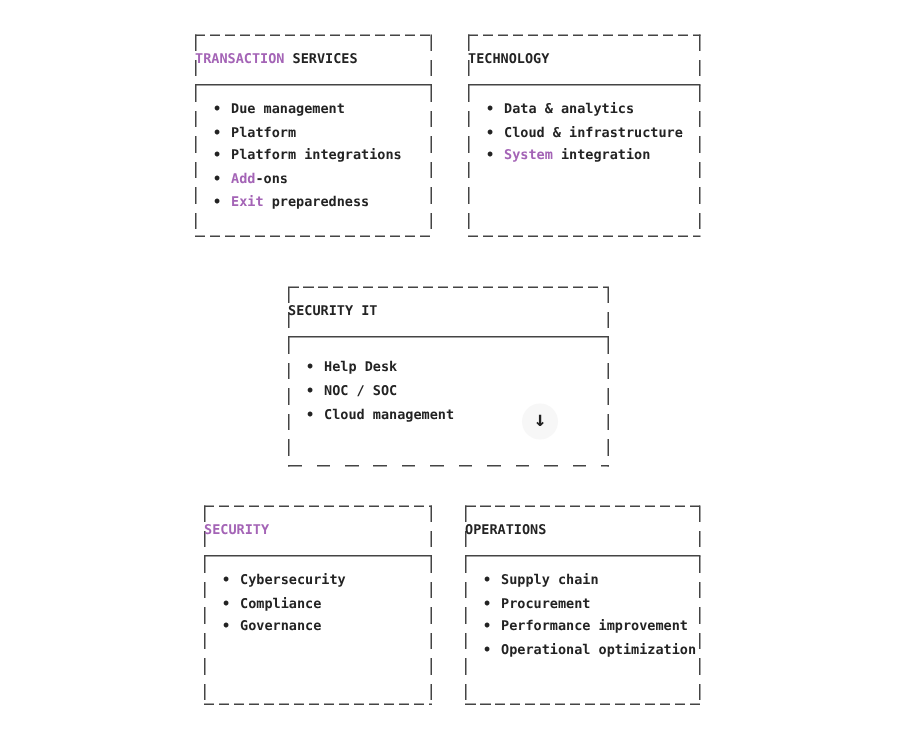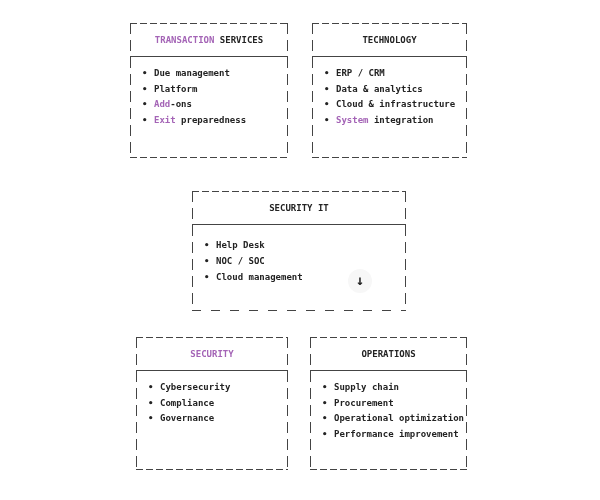--- a/index.html
+++ b/index.html
@@ -38,21 +38,20 @@
     background-image:
       repeating-linear-gradient(90deg,  var(--bd) 0 7px,  transparent 7px 10px),
       repeating-linear-gradient(90deg,  var(--bd) 0 9px,  transparent 9px 19px),
       repeating-linear-gradient(180deg, var(--bd) 0 11px, transparent 11px 17px),
       repeating-linear-gradient(180deg, var(--bd) 0 11px, transparent 11px 17px);
   }
 
   .box-title {
     height: 34px;
     line-height: 34px;
-    text-align: center;
     border-bottom: 1px solid var(--bd);
     white-space: nowrap;
     overflow: hidden;
   }
   .accent { color: var(--accent); }
 
   .items {
     list-style: none;
     padding: 9px 6px 0 12px;
   }
@@ -90,29 +89,29 @@
 </head>
 <body>
 
 <div class="canvas">
 
   <section class="box" id="box-transaction">
     <header class="box-title"><span class="accent">TRANSACTION</span><span> SERVICES</span></header>
     <ul class="items">
       <li><span class="bullet">•</span><span class="accent"></span><span>Due management</span></li>
       <li><span class="bullet">•</span><span class="accent"></span><span>Platform</span></li>
+      <li><span class="bullet">•</span><span class="accent"></span><span>Platform integrations</span></li>
       <li><span class="bullet">•</span><span class="accent">Add</span><span>-ons</span></li>
       <li><span class="bullet">•</span><span class="accent">Exit</span><span> preparedness</span></li>
     </ul>
   </section>
 
   <section class="box" id="box-technology">
     <header class="box-title"><span class="accent"></span><span>TECHNOLOGY</span></header>
     <ul class="items">
-      <li><span class="bullet">•</span><span class="accent"></span><span>ERP / CRM</span></li>
       <li><span class="bullet">•</span><span class="accent"></span><span>Data &amp; analytics</span></li>
       <li><span class="bullet">•</span><span class="accent"></span><span>Cloud &amp; infrastructure</span></li>
       <li><span class="bullet">•</span><span class="accent">System</span><span> integration</span></li>
     </ul>
   </section>
 
   <section class="box long-dash-bottom" id="box-managed-it">
     <header class="box-title"><span class="accent"></span><span>SECURITY IT</span></header>
     <ul class="items">
       <li><span class="bullet">•</span><span class="accent"></span><span>Help Desk</span></li>
@@ -129,18 +128,18 @@
       <li><span class="bullet">•</span><span class="accent"></span><span>Compliance</span></li>
       <li><span class="bullet">•</span><span class="accent"></span><span>Governance</span></li>
     </ul>
   </section>
 
   <section class="box" id="box-operations">
     <header class="box-title"><span class="accent"></span><span>OPERATIONS</span></header>
     <ul class="items">
       <li><span class="bullet">•</span><span class="accent"></span><span>Supply chain</span></li>
       <li><span class="bullet">•</span><span class="accent"></span><span>Procurement</span></li>
+      <li><span class="bullet">•</span><span class="accent"></span><span>Performance improvement</span></li>
       <li><span class="bullet">•</span><span class="accent"></span><span>Operational optimization</span></li>
-      <li><span class="bullet">•</span><span class="accent"></span><span>Performance improvement</span></li>
     </ul>
   </section>
 
 </div>
 
 </body></html>

